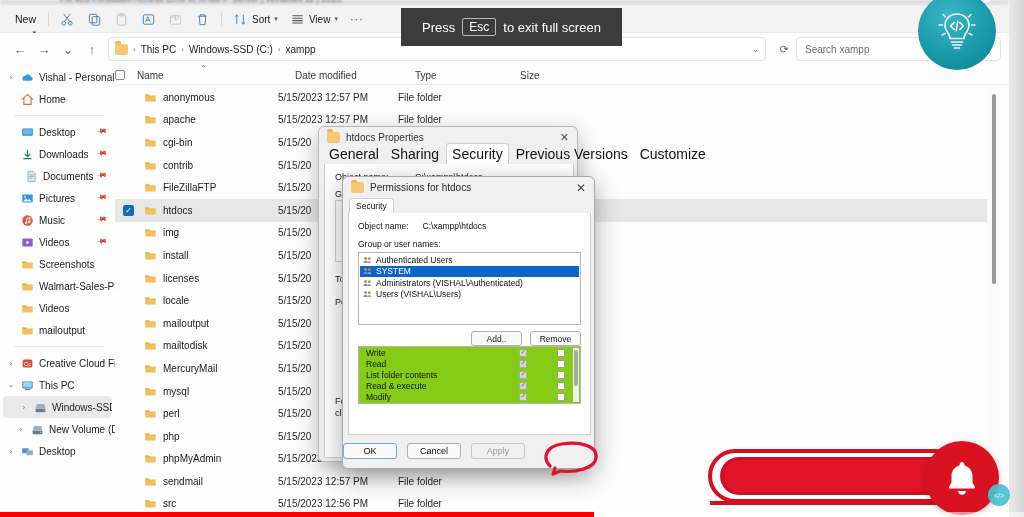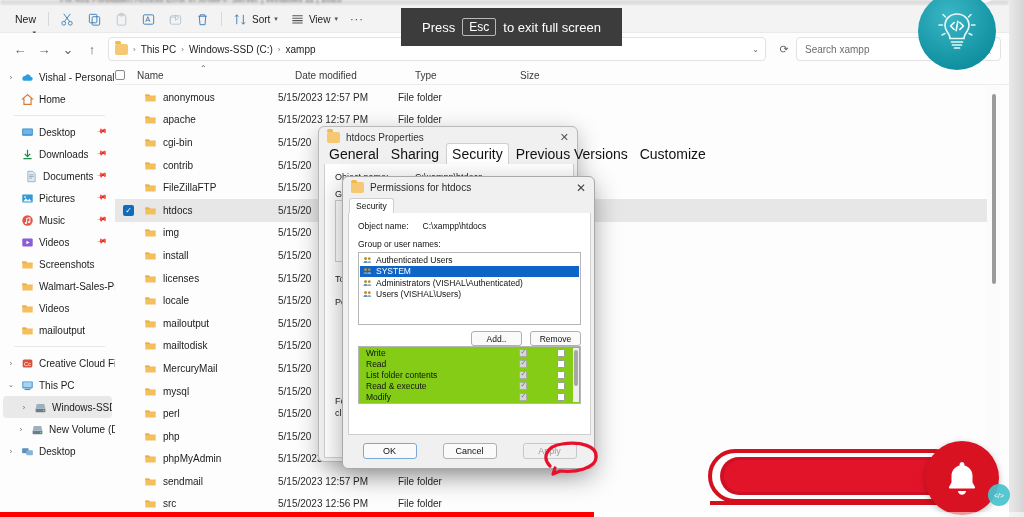--- a/index.html
+++ b/index.html
@@ -121,21 +121,21 @@
   .permhdr .c { width:38px; text-align:center; }
   .permlist { position:relative; height:58px; border:1px solid #b6b6b6; background:#84cc16; overflow:hidden; }
   .prow { display:flex; align-items:center; height:11px; font-size:8.5px; padding-left:7px; color:#111; }
   .prow .lbl { flex:1; }
   .cb { width:8px; height:8px; border:1px solid #9a9a9a; border-radius:1.5px; background:#fff; }
   .cb.on { background:#d6d6d6; border-color:#aaa; position:relative; }
   .cb.on:after { content:"\2713"; position:absolute; left:0.5px; top:-2px; font-size:7px; color:#7a7a7a; }
   .cbwrap { width:38px; display:flex; justify-content:center; }
   .plist-scroll { position:absolute; right:1px; top:1px; width:6px; bottom:1px; background:#efefef; }
   .plist-thumb { position:absolute; left:1px; top:2px; width:4px; height:36px; background:#a8a8a8; border-radius:2px; }
-  .perm-footer { position:absolute; left:0; bottom:0; width:253px; height:35px; display:flex; align-items:center; justify-content:center; gap:26px; }
+  .perm-footer { position:absolute; left:0; bottom:0; width:253px; height:35px; display:flex; align-items:center; justify-content:flex-start; gap:10px; }
   .fbtn { width:54px; height:16px; border:1px solid #b0b0b0; background:#fafafa; border-radius:3px; font-size:9px; display:flex; align-items:center; justify-content:center; color:#111; }
   .fbtn.primary { border-color:#7aa7d8; }
   .fbtn.dim { color:#9a9a9a; background:#f0f0f0; border-color:#c8c8c8; }
 
   
   .apply-circle { position:absolute; left:538px; top:440px; width:64px; height:36px; pointer-events:none; }
 
   
   .esc-banner {
     position:absolute; left:401px; top:8px; width:221px; height:38px;

